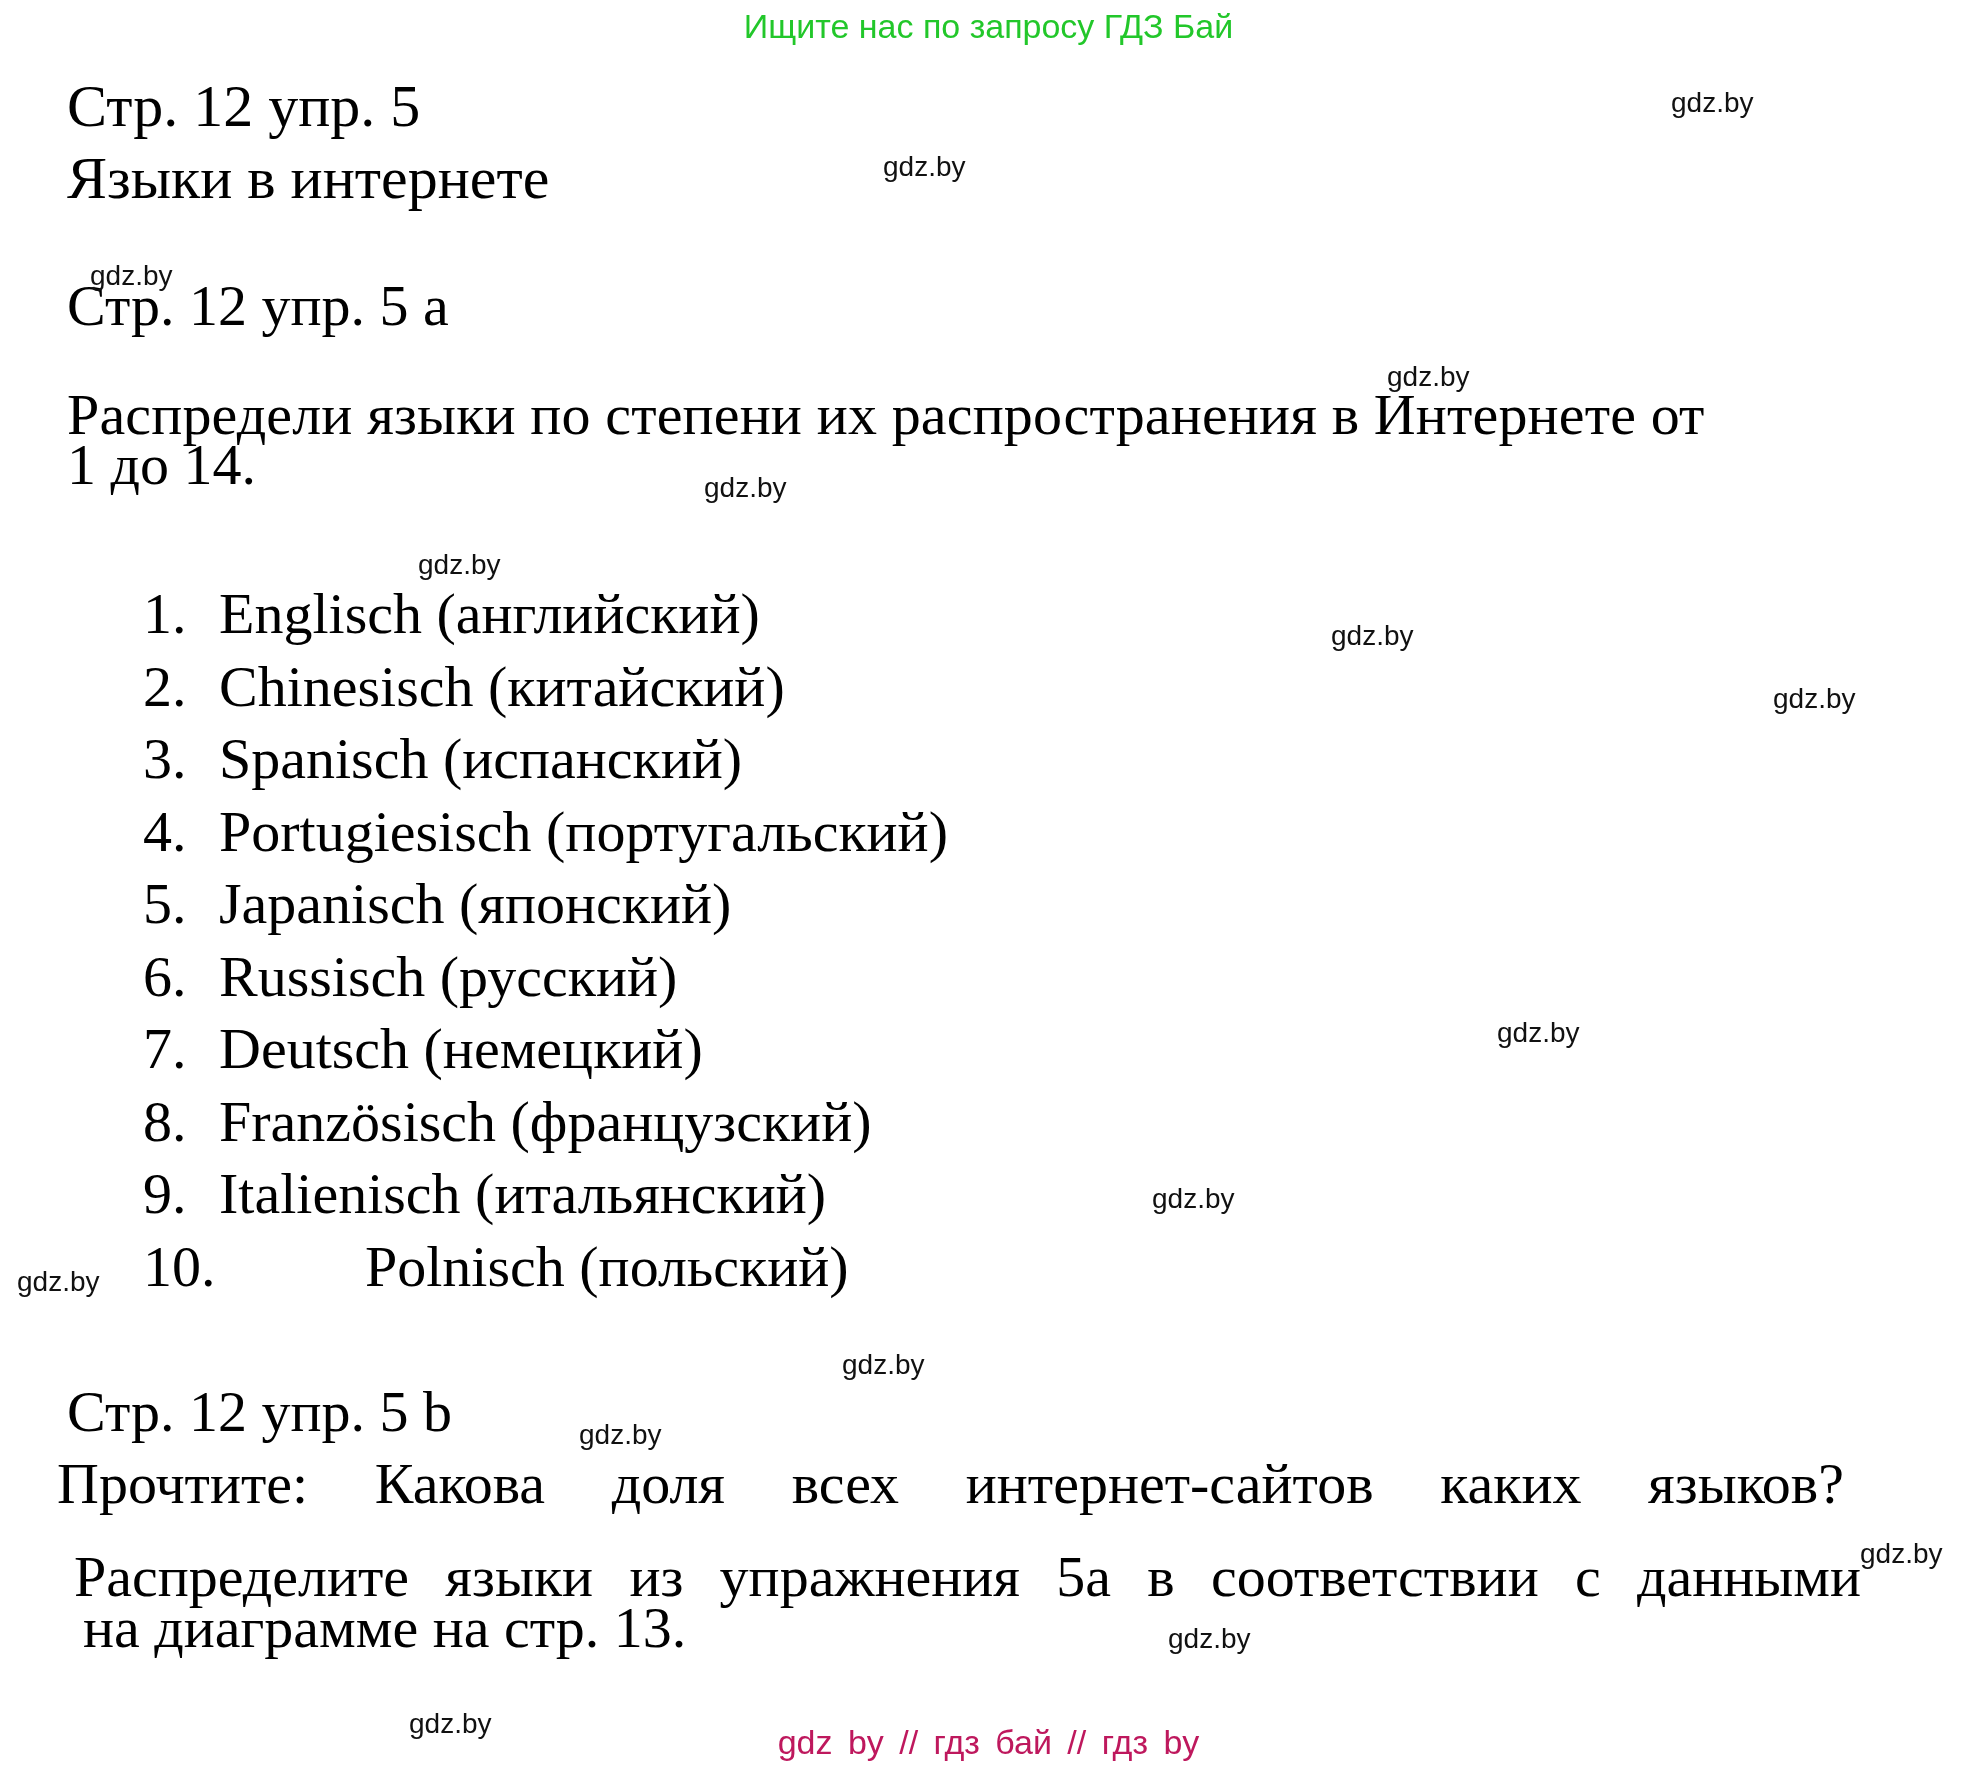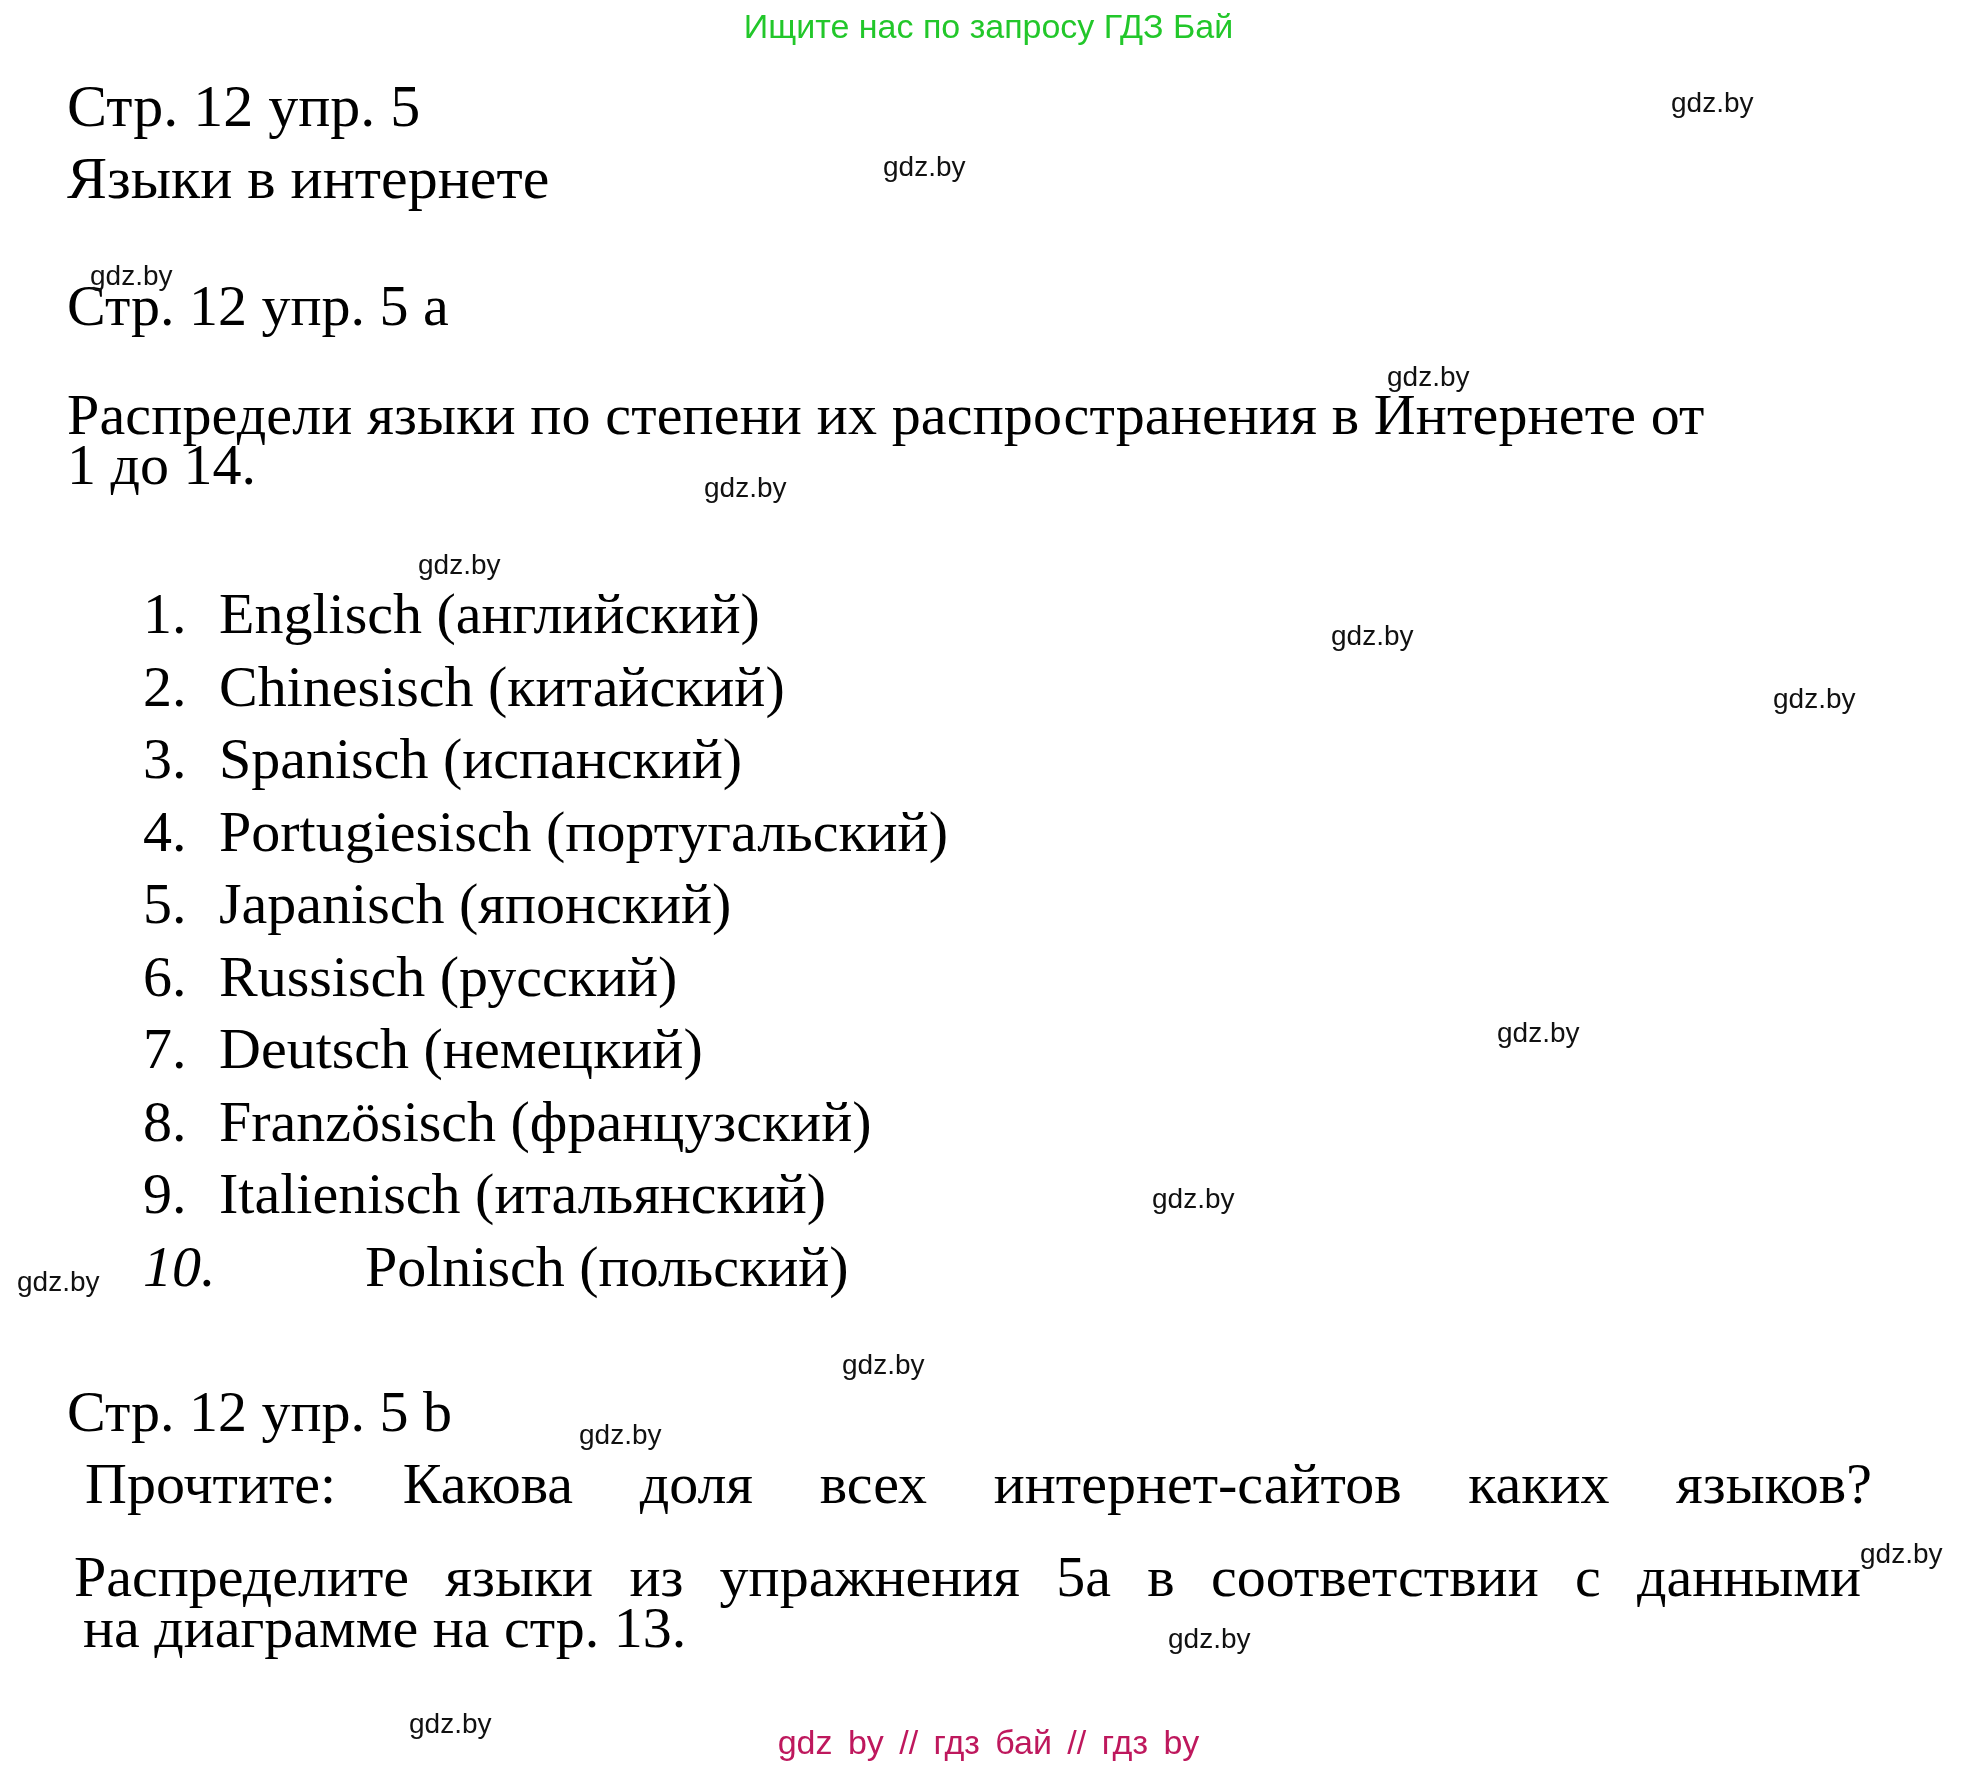--- a/index.html
+++ b/index.html
@@ -53,21 +53,20 @@
     .list li {
       display: flex;
       white-space: nowrap;
     }
     .list .num {
       display: inline-block;
       width: 76px;
     }
     .list li.wide .num {
       width: 222px;
-      font-style: italic;
     }
     .wm {
       position: absolute;
       font-family: "Liberation Sans", sans-serif;
       font-size: 28px;
       line-height: 30px;
       color: #111111;
       white-space: nowrap;
       margin-top: 32px;
     }
@@ -135,21 +134,21 @@
         <span class="num">9.</span>
         <span>Italienisch (итальянский)</span>
       </li>
     <li class="wide">
         <span class="num">10.</span>
         <span>Polnisch (польский)</span>
       </li>
   </ol>
 
   <div class="serif" style="left:67px; top:1383px;">Стр. 12 упр. 5 b</div>
-  <div class="serif" style="left:85px; top:1455px; width:1787px; text-align:justify; text-align-last:justify; white-space:normal;">Прочтите: Какова доля всех интернет-сайтов каких языков?</div>
+  <div class="serif" style="left:57px; top:1455px; width:1787px; text-align:justify; text-align-last:justify; white-space:normal;">Прочтите: Какова доля всех интернет-сайтов каких языков?</div>
   <div class="serif" style="left:67px; top:1548px; width:1787px; text-align:justify; text-align-last:justify; white-space:normal;margin-left:7px;">Распределите языки из упражнения 5a в соответствии с данными</div>
   <div class="serif" style="left:67px; top:1599px;margin-left:16px;">на диаграмме на стр. 13.</div>
 
   <div class="wm" style="left:1671px; top:56px;">gdz.by</div>
   <div class="wm" style="left:883px;  top:120px;">gdz.by</div>
   <div class="wm" style="left:90px;   top:229px;">gdz.by</div>
   <div class="wm" style="left:1387px; top:330px;">gdz.by</div>
   <div class="wm" style="left:704px;  top:441px;">gdz.by</div>
   <div class="wm" style="left:418px;  top:518px;">gdz.by</div>
   <div class="wm" style="left:1331px; top:589px;">gdz.by</div>

